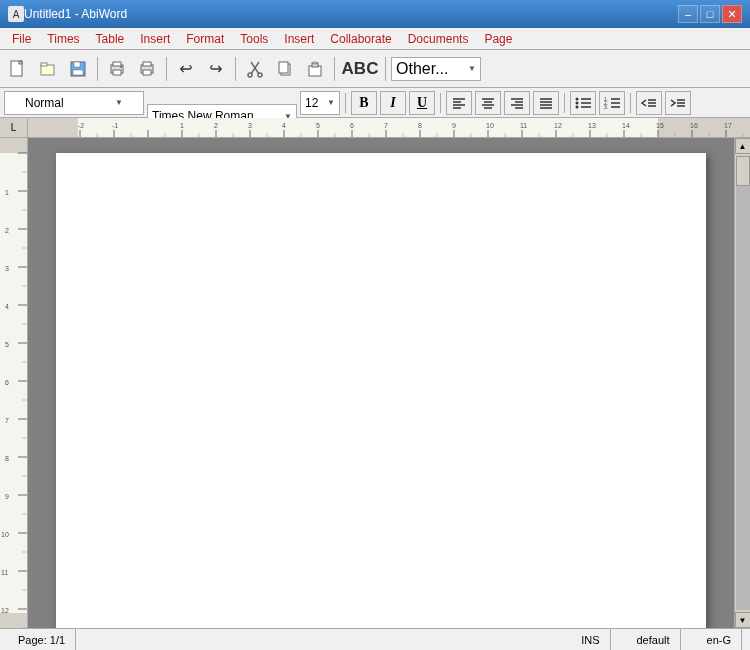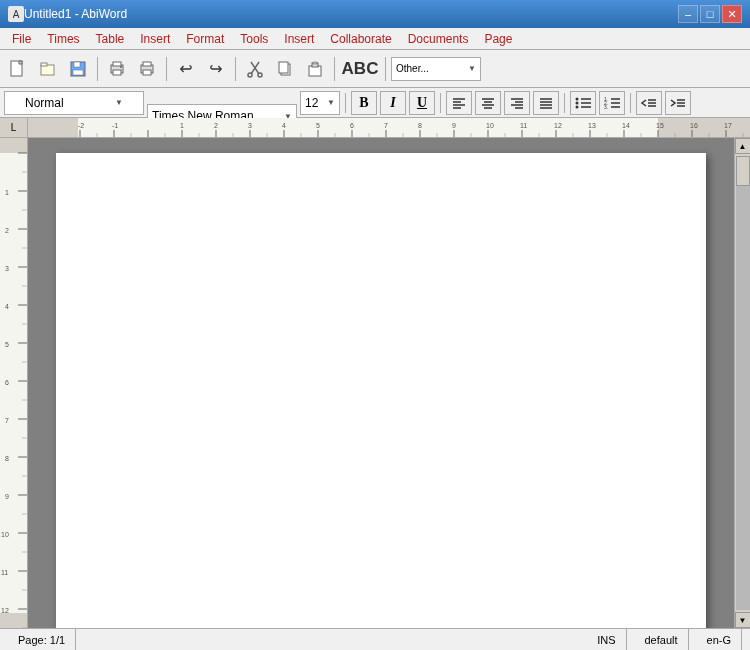--- a/index.html
+++ b/index.html
@@ -292,21 +292,21 @@
 
     
     #status-bar {
       height: 22px;
       background: #f0f0f0;
       border-top: 1px solid #aaa;
       display: flex;
       align-items: center;
       padding: 0 8px;
       font-size: 11px;
-      gap: 8px;
+      gap: 16px;
     }
     .status-section {
       padding: 0 10px;
       border-right: 1px solid #aaa;
       height: 100%;
       display: flex;
       align-items: center;
     }
     .status-section:first-child {
       border-left: none;
@@ -416,21 +416,21 @@
     </svg>
   </button>
   <div class="toolbar-separator"></div>
 
   <button class="toolbar-btn" title="Spell Check" style="width:40px;font-size:10px;font-weight:bold;position:relative;">
     <span style="font-size:17px;font-weight:bold;color:#333;">ABC</span>
   </button>
   <div class="toolbar-separator"></div>
 
   <div style="display:flex;align-items:center;border:1px solid #aaa;background:white;height:24px;padding:0 4px;min-width:90px;">
-    <span style="font-size:10px;flex:1;">Other...</span>
+    <span style="font-size:16px;flex:1;">Other...</span>
     <span class="dropdown-arrow">▼</span>
   </div>
 </div>
 
 <div id="format-toolbar">
 
   <div class="style-dropdown">
     <span>Normal</span>
     <span class="dropdown-arrow">▼</span>
   </div>

